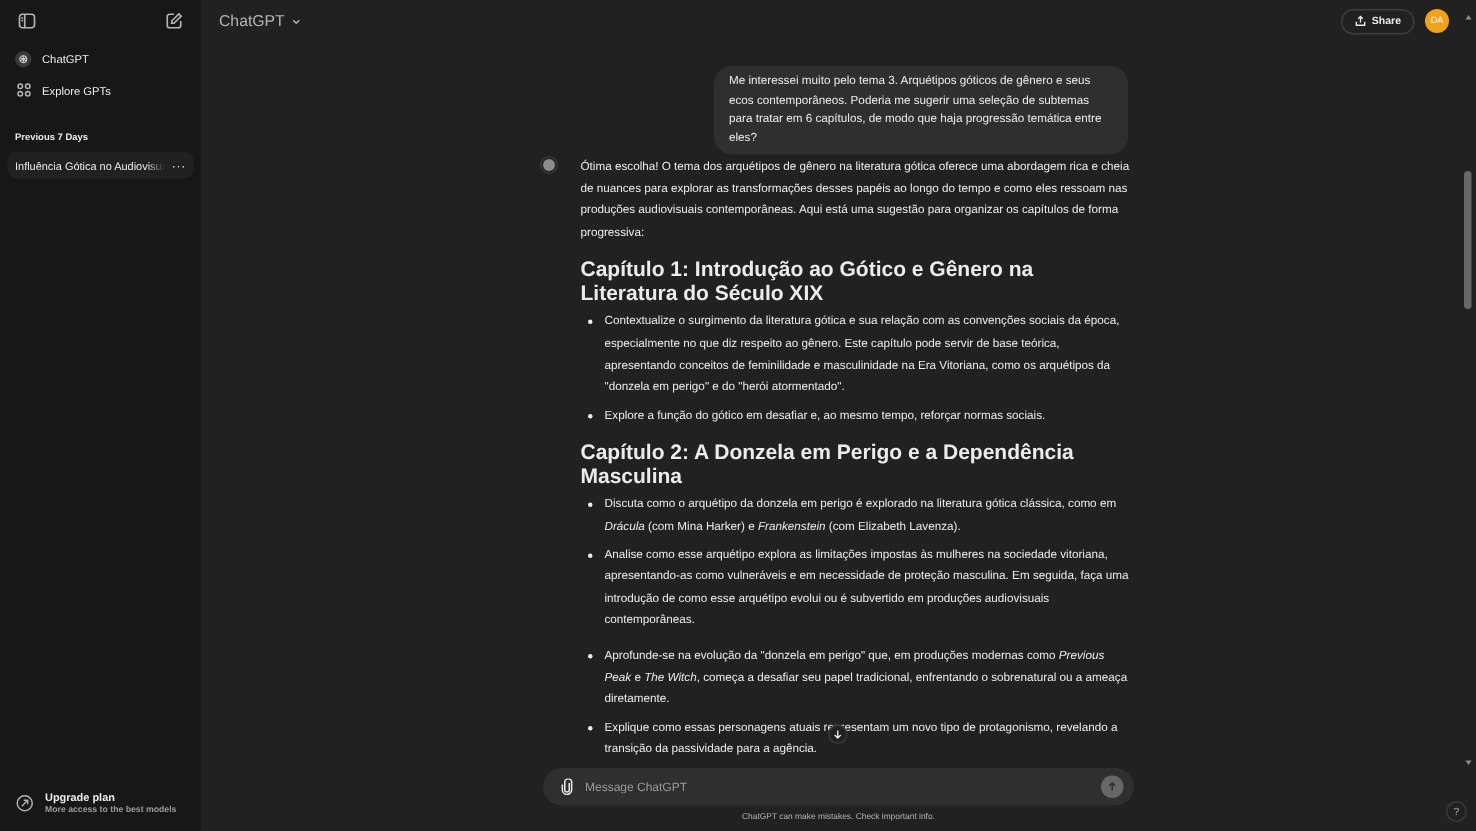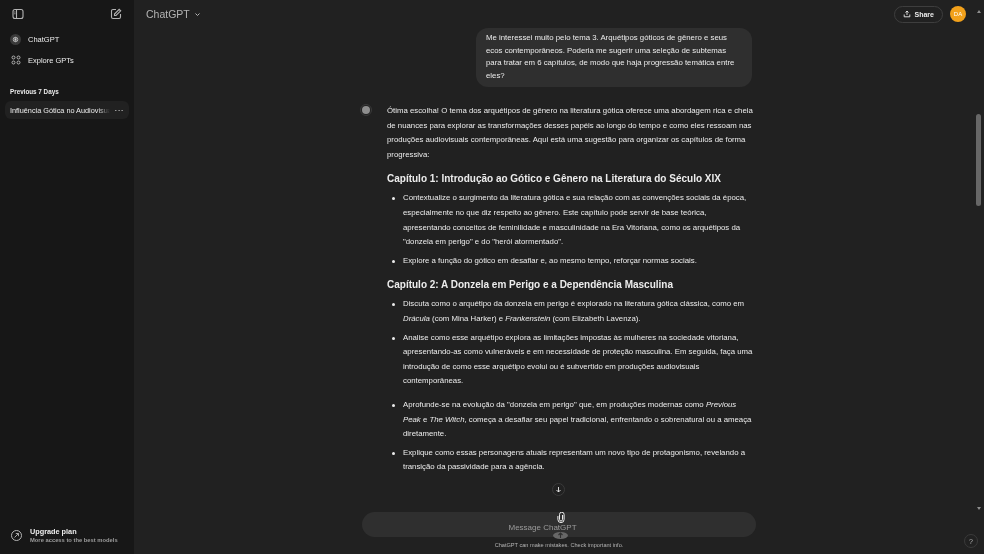--- a/index.html
+++ b/index.html
@@ -24,37 +24,37 @@
 
   
   .main { flex: 1; position: relative; height: 554px; }
   .header { position: absolute; top: 0; left: 0; right: 0; height: 28px; display: flex; align-items: center; justify-content: space-between; padding: 0 18px 0 12px; }
   .model-sel { font-size: 10.5px; color: #b4b4b4; display: flex; align-items: center; gap: 4px; cursor: pointer; }
   .hdr-right { display: flex; align-items: center; gap: 7px; }
   .share-btn { height: 17px; padding: 0 8px; border: 1px solid #3e3e3e; border-radius: 9px; font-size: 7px; color: #ececec; display: flex; align-items: center; gap: 4px; cursor: pointer; font-weight: bold; }
   .avatar { width: 16px; height: 16px; border-radius: 50%; background: #f2a11b; color: #fff; font-size: 6px; display: flex; align-items: center; justify-content: center; cursor: pointer; }
 
   .scroll-area { position: absolute; top: 28px; left: 0; right: 0; bottom: 0; overflow: hidden; }
-  .user-bubble { position: absolute; top: 0; left: 342px; width: 276px; background: #2f2f2f; border-radius: 12px; padding: 4px 10px 5px 10px; font-size: 7.8px; line-height: 12.6px; color: #ececec; }
+  .user-bubble { position: absolute; top: 16px; left: 342px; width: 276px; background: #2f2f2f; border-radius: 12px; padding: 4px 10px 5px 10px; font-size: 7.8px; line-height: 12.6px; color: #ececec; }
 
   .assistant { position: absolute; top: 76px; left: 226px; width: 400px; }
   .a-logo { position: absolute; left: 0; top: 0; width: 12px; height: 12px; border-radius: 50%; border: 1px solid #3a3a3a; display: flex; align-items: center; justify-content: center; }
   .a-logo .inner { width: 8px; height: 8px; border-radius: 50%; background: #8e8e8e; }
   .a-body { position: absolute; left: 27px; top: 0; width: 368px; font-size: 7.8px; line-height: 14.6px; color: #ececec; }
   .a-body p { margin-bottom: 9px; }
-  .a-body h3 { font-size: 10px; font-weight: bold; line-height: 16px; margin: 0 0 4px 0; color: #ececec; }
+  .a-body h3 { font-size: 14px; font-weight: bold; line-height: 16px; margin: 0 0 4px 0; color: #ececec; }
   .a-body ul { list-style: none; margin-bottom: 9px; }
   .a-body li { position: relative; padding-left: 16px; margin-bottom: 4px; }
   .a-body li::before { content: ""; position: absolute; left: 5px; top: 6px; width: 3px; height: 3px; border-radius: 50%; background: #ececec; }
   .a-body em { }
 
   .scroll-down { position: absolute; left: 418px; top: 455px; width: 13px; height: 13px; border-radius: 50%; background: #212121; border: 1px solid #3a3a3a; display: flex; align-items: center; justify-content: center; color: #ececec; font-size: 8px; cursor: pointer; }
 
   .composer-fade { position: absolute; left: 0; right: 0; bottom: 0; height: 46px; background: #212121; }
-  .composer { position: absolute; left: 228px; top: 512px; width: 394px; height: 25px; background: #2f2f2f; border-radius: 13px; display: flex; align-items: center; padding: 0 7px 0 10px; flex-direction: column; }
+  .composer { position: absolute; left: 228px; top: 512px; width: 394px; height: 25px; background: #2f2f2f; border-radius: 13px; display: flex; align-items: center; padding: 0 7px 0 10px; }
   .composer .clip { width: 12px; height: 12px; color: #ececec; display: flex; align-items: center; justify-content: center; cursor: pointer; }
   .composer input { flex: 1; background: transparent; border: none; outline: none; color: #ececec; font-size: 8px; margin-left: 6px; font-family: "Liberation Sans", sans-serif; }
   .composer input::placeholder { color: #9b9b9b; }
   .send-btn { width: 15px; height: 15px; border-radius: 50%; background: #676767; display: flex; align-items: center; justify-content: center; cursor: pointer; }
   .disclaimer { position: absolute; left: 228px; width: 394px; top: 542px; text-align: center; font-size: 5.6px; color: #b4b4b4; }
 
   .scrollbar { position: absolute; right: 2px; top: 10px; width: 6px; height: 500px; }
   .sb-arrow-up { position: absolute; top: 0; left: 1px; width: 0; height: 0; border-left: 2.5px solid transparent; border-right: 2.5px solid transparent; border-bottom: 3px solid #8e8e8e; }
   .sb-thumb { position: absolute; top: 104px; left: 0; width: 5px; height: 92px; background: #676767; border-radius: 3px; cursor: pointer; }
   .sb-arrow-down { position: absolute; bottom: 0; left: 1px; width: 0; height: 0; border-left: 2.5px solid transparent; border-right: 2.5px solid transparent; border-top: 3px solid #8e8e8e; }

